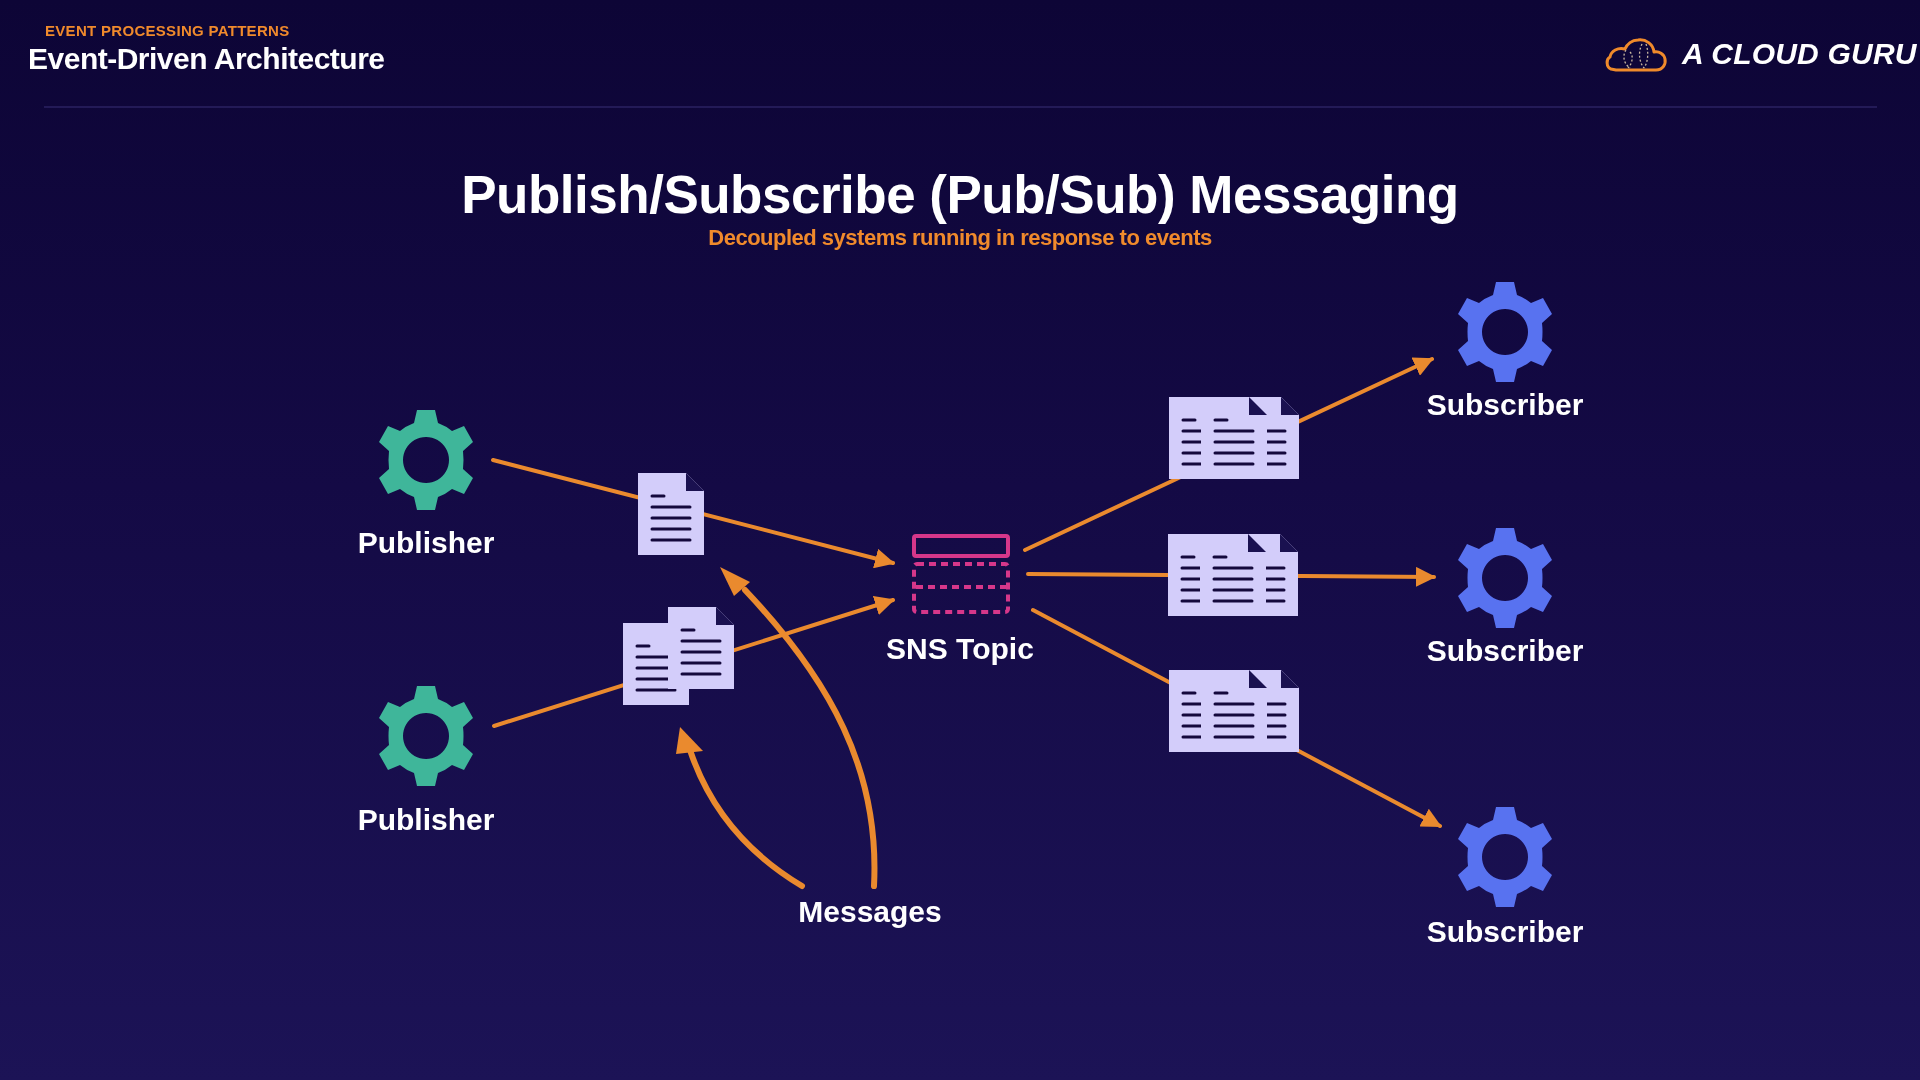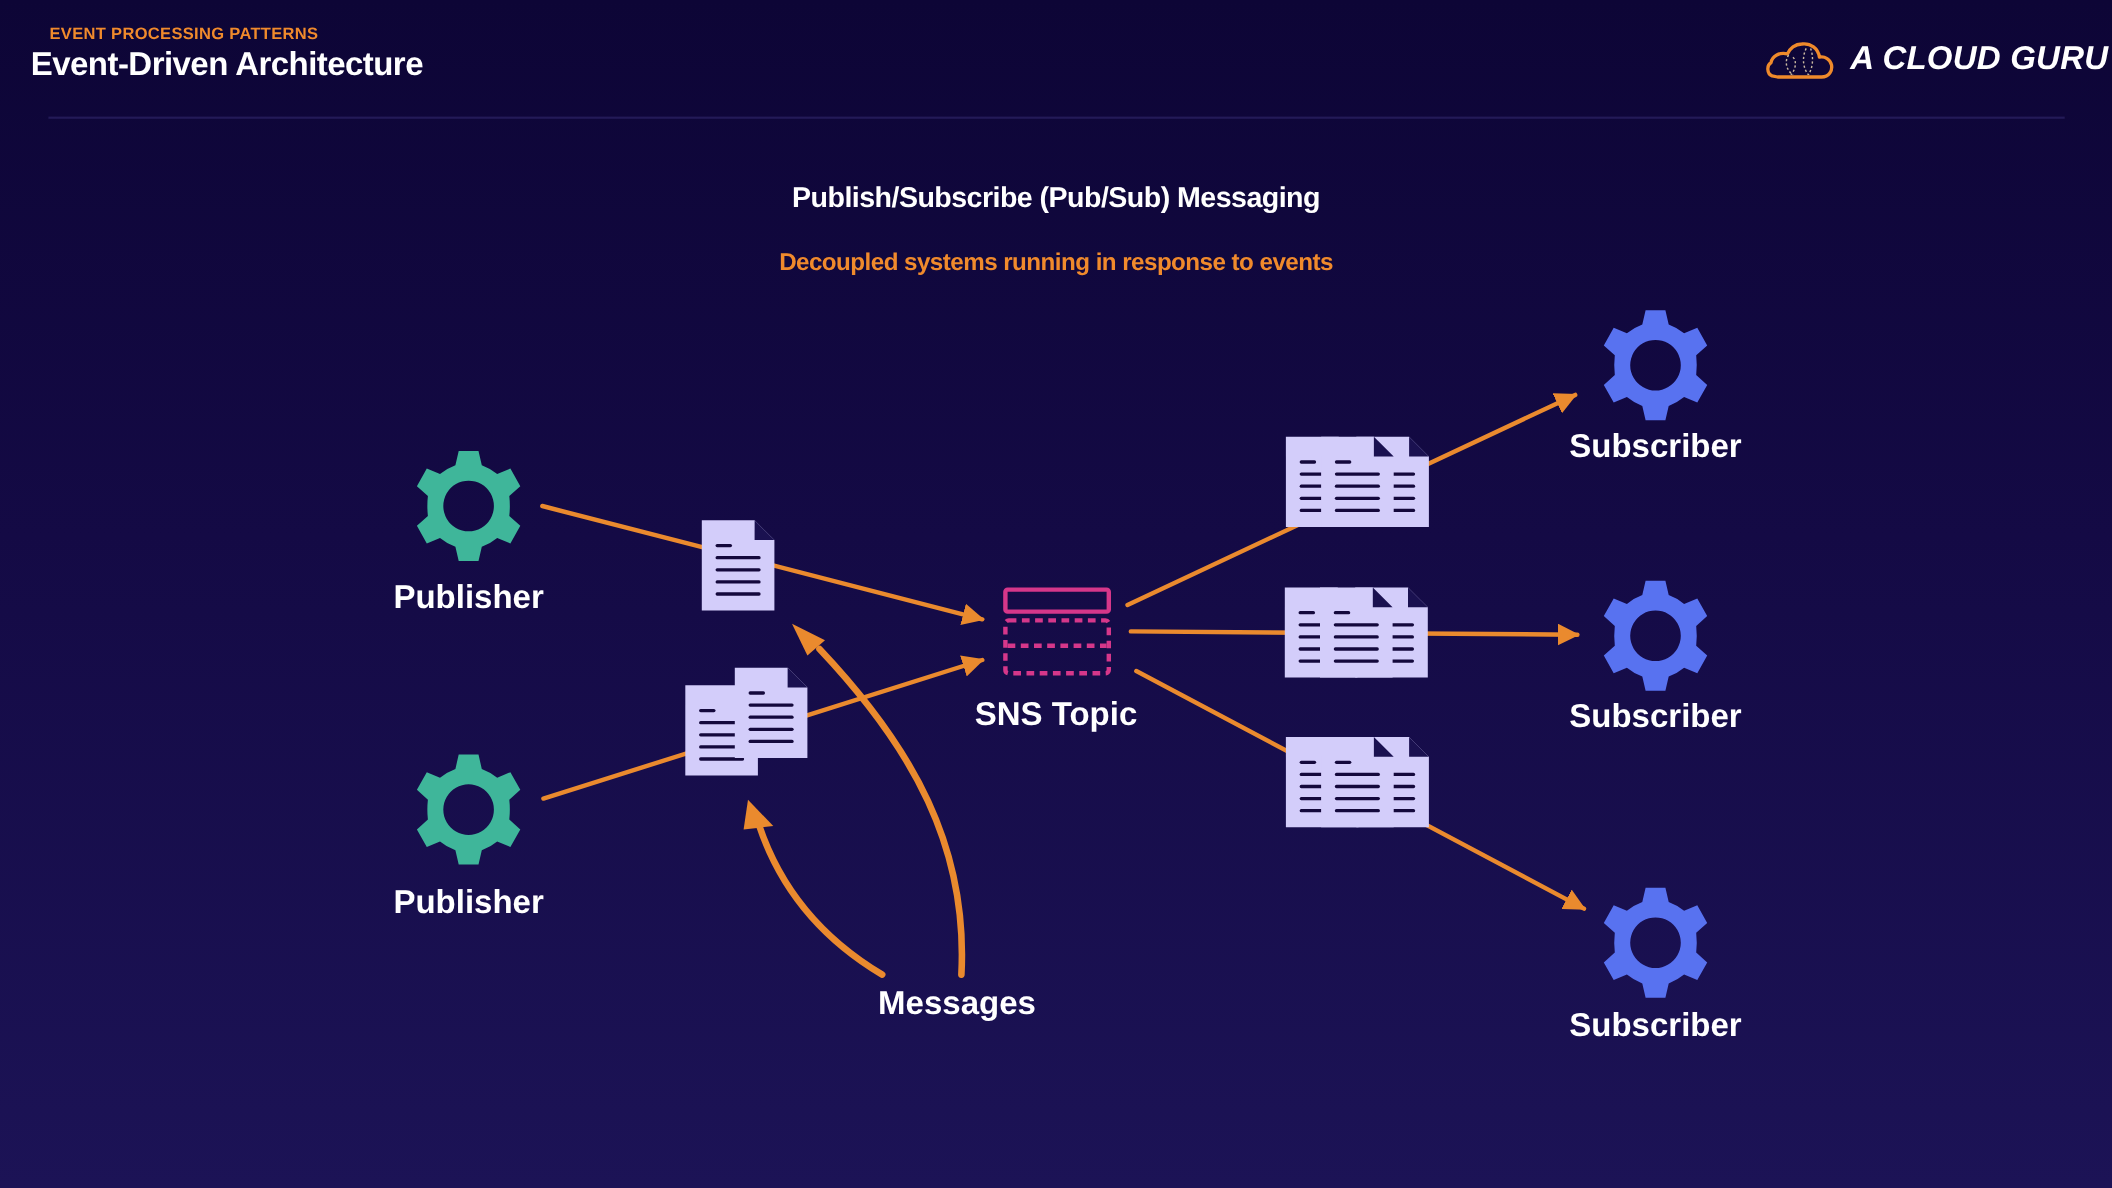--- a/index.html
+++ b/index.html
@@ -3,21 +3,21 @@
 <meta charset="utf-8">
 <style>
   html, body { margin:0; padding:0; }
   body { width:1920px; height:1080px; overflow:hidden; font-family:"Liberation Sans", sans-serif; }
   .stage { position:relative; width:1920px; height:1080px; background:linear-gradient(180deg,#0d0536 0%,#140a45 45%,#1c1356 100%); }
   .kicker { position:absolute; left:45px; top:22px; font-size:15px; font-weight:700; color:#f08a2c; letter-spacing:0.3px; }
   .title { position:absolute; left:28px; top:42px; font-size:30px; font-weight:700; color:#ffffff; letter-spacing:-0.5px; }
   .divider { position:absolute; left:44px; top:106px; width:1833px; height:2px; background:#231a57; }
   .logo { position:absolute; left:1604px; top:34px; display:flex; align-items:center; gap:14px; }
   .logo-text { font-size:30px; font-weight:700; color:#ffffff; letter-spacing:0.2px;font-style:italic; }
-  .heading { position:absolute; left:0; width:1920px; top:164px; text-align:center; font-size:26px; font-weight:700; color:#ffffff; letter-spacing:-0.5px; }
+  .heading { position:absolute; left:0; width:1920px; top:164px; text-align:center; font-size:53px; font-weight:700; color:#ffffff; letter-spacing:-0.5px; }
   .subheading { position:absolute; left:0; width:1920px; top:225px; text-align:center; font-size:22px; font-weight:700; color:#f08a2c; letter-spacing:-0.5px; }
   svg.diagram { position:absolute; left:0; top:0; }
   .lbl { font-family:"Liberation Sans", sans-serif; font-weight:700; font-size:30px; fill:#ffffff; }
 </style>
 </head>
 <body>
 
 <div class="stage">
   <div class="kicker">EVENT PROCESSING PATTERNS</div>
   <div class="title">Event-Driven Architecture</div>

